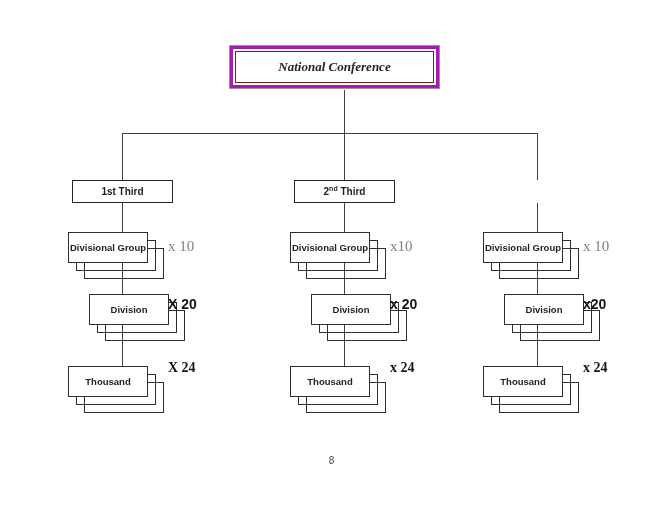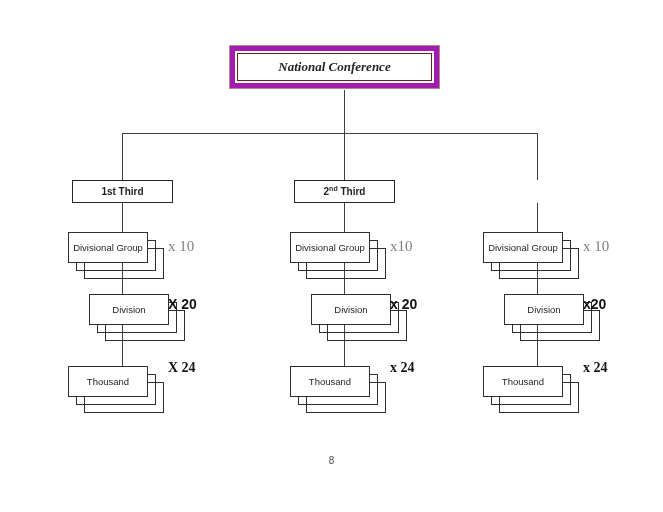--- a/index.html
+++ b/index.html
@@ -5,21 +5,21 @@
   html,body { margin:0; padding:0; background:#fff; }
   .canvas {
     position:relative; width:663px; height:512px; background:#ffffff;
     font-family:"Liberation Sans", sans-serif; overflow:hidden;
   }
 
   
   .nc {
     position:absolute; left:230px; top:46px; width:209px; height:42px;
     box-sizing:border-box; background:#fff;
-    border:5px solid #a21caf;
+    border:3px solid #a21caf;
     box-shadow:0 0 0 1px #b08a8a;
     padding:2px;
   }
   .nc-inner {
     width:100%; height:100%; box-sizing:border-box;
     border:1px solid #622423;
     display:flex; align-items:center; justify-content:center;
   }
   .nc-title {
     font-family:"Liberation Serif", serif;
@@ -51,21 +51,21 @@
   .stack .ghost {
     position:absolute; width:80px; height:31px; box-sizing:border-box;
     border:1px solid #2e2e2e; background:transparent;
   }
   .stack .g3 { left:16px; top:16px; }
   .stack .g2 { left:8px;  top:8px;  }
   .stack .front {
     position:absolute; left:0; top:0; width:80px; height:31px; box-sizing:border-box;
     border:1px solid #2e2e2e; background:#fff;
     display:flex; align-items:center; justify-content:center;
-    font-size:9.5px; font-weight:400; color:#1f1f1f; white-space:nowrap;
+    font-size:9.5px; font-weight:700; color:#1f1f1f; white-space:nowrap;
   }
   .row-dg   { top:52px; }
   .row-div  { top:114px;margin-left:21px; }
   .row-thou { top:186px; }
 
   .mult { position:absolute; left:106px; white-space:nowrap; }
   .mult-gray {
     font-family:"Liberation Serif", serif;
     font-size:15px; color:#7f7f7f;
   }

